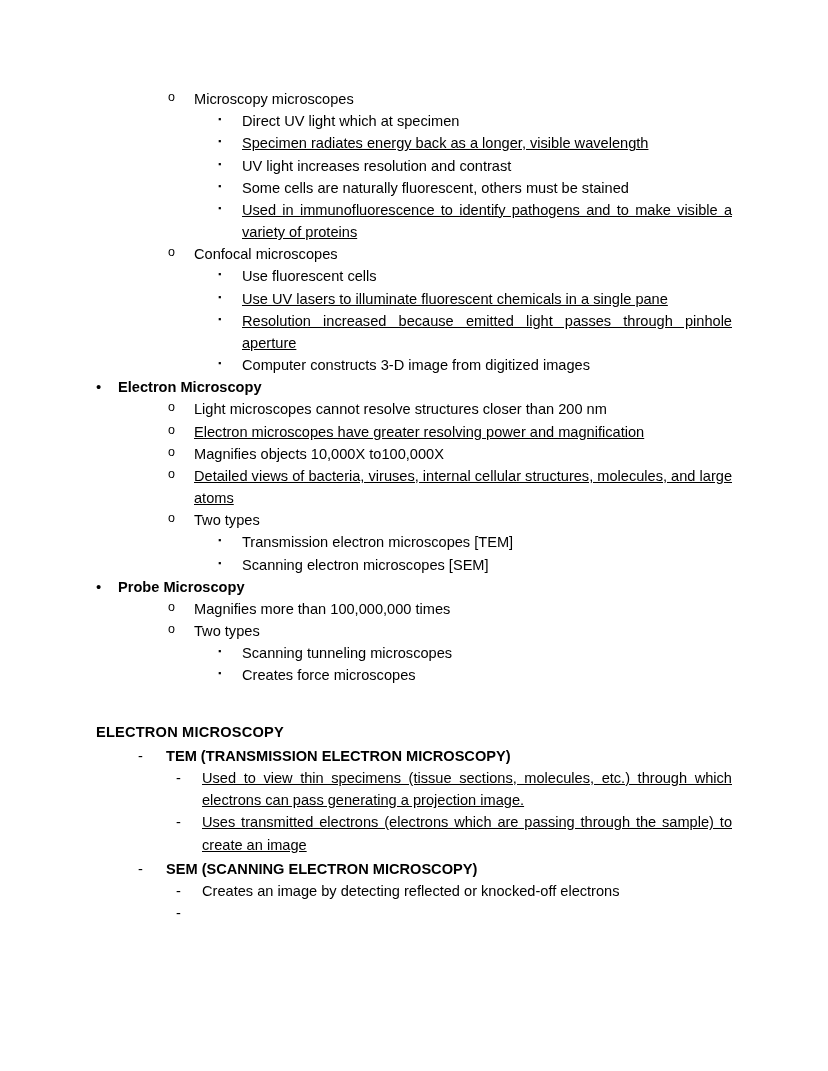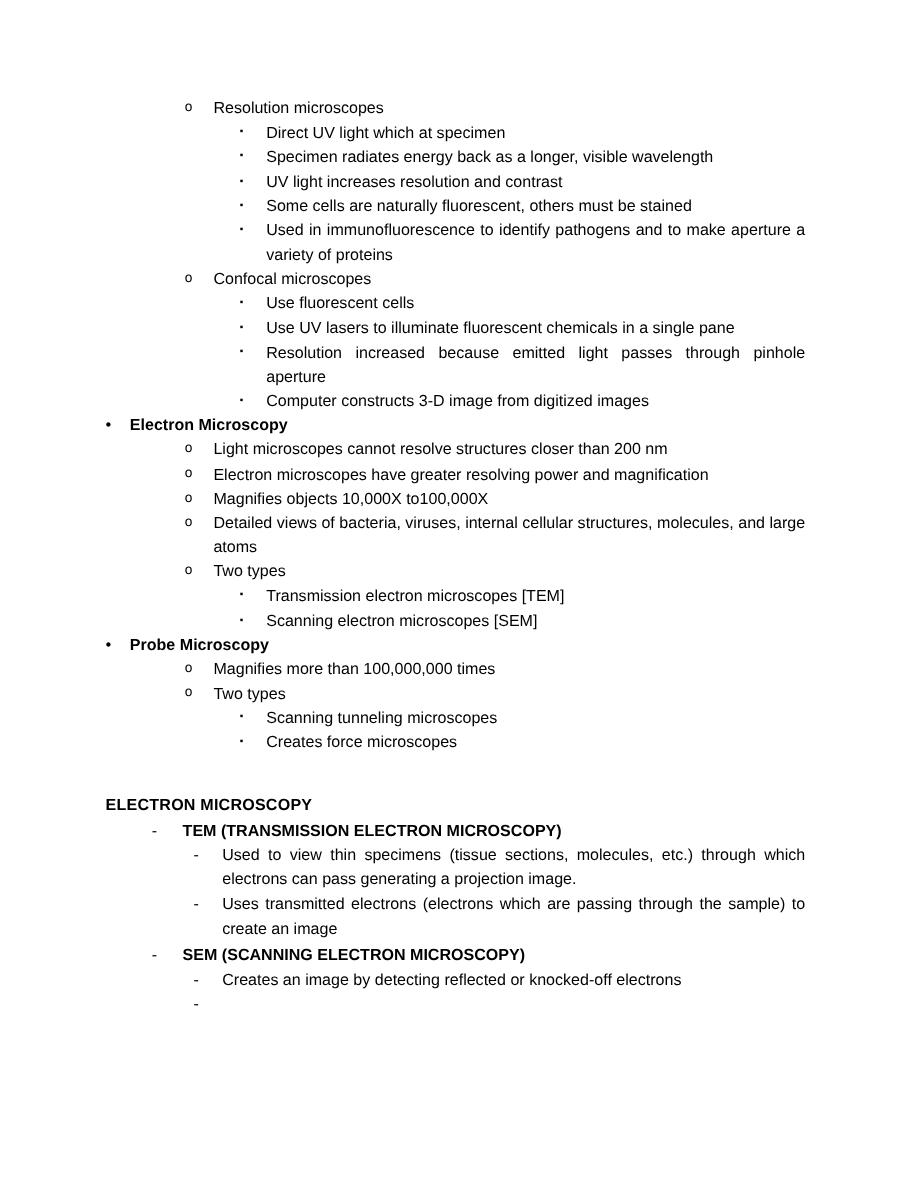--- a/index.html
+++ b/index.html
@@ -36,20 +36,21 @@
     text-align: left;
     color: #000;
     line-height: 1.52;
   }
   .txt {
     flex: 1 1 auto;
   }
   .just .txt {
     text-align: justify;
     text-justify: inter-word;
+    text-decoration: underline;
   }
 
   
   .lvl-bullet { margin-left: 0px; }
   .lvl-bullet .marker { width: 22px; font-size: 15px; line-height: 1.45; }
   .lvl-circle { margin-left: 72px; }
   .lvl-circle .marker { width: 26px; font-size: 12.5px; }
   .lvl-square { margin-left: 122px; }
   .lvl-square .marker { width: 24px; font-size: 9px; line-height: 2.0; }
 
@@ -71,21 +72,21 @@
 </head>
 <body>
 
 <div class="page">
   <div class="doc">
 
     <div>
 
       <div class="row lvl-circle">
         <span class="marker">o</span>
-        <span class="txt">Resolution microscopes</span>
+        <span class="txt">Microscopy microscopes</span>
       </div>
 
       <div class="row lvl-square">
         <span class="marker">▪</span>
         <span class="txt">Direct UV light which at specimen</span>
       </div>
 
       <div class="row lvl-square just">
         <span class="marker">▪</span>
         <span class="txt">Specimen radiates energy back as a longer, visible wavelength</span>
@@ -96,21 +97,21 @@
         <span class="txt">UV light increases resolution and contrast</span>
       </div>
 
       <div class="row lvl-square">
         <span class="marker">▪</span>
         <span class="txt">Some cells are naturally fluorescent, others must be stained</span>
       </div>
 
       <div class="row lvl-square just">
         <span class="marker">▪</span>
-        <span class="txt">Used in immunofluorescence to identify pathogens and to make aperture a variety of proteins</span>
+        <span class="txt">Used in immunofluorescence to identify pathogens and to make visible a variety of proteins</span>
       </div>
 
       <div class="row lvl-circle">
         <span class="marker">o</span>
         <span class="txt">Confocal microscopes</span>
       </div>
 
       <div class="row lvl-square">
         <span class="marker">▪</span>
         <span class="txt">Use fluorescent cells</span>

